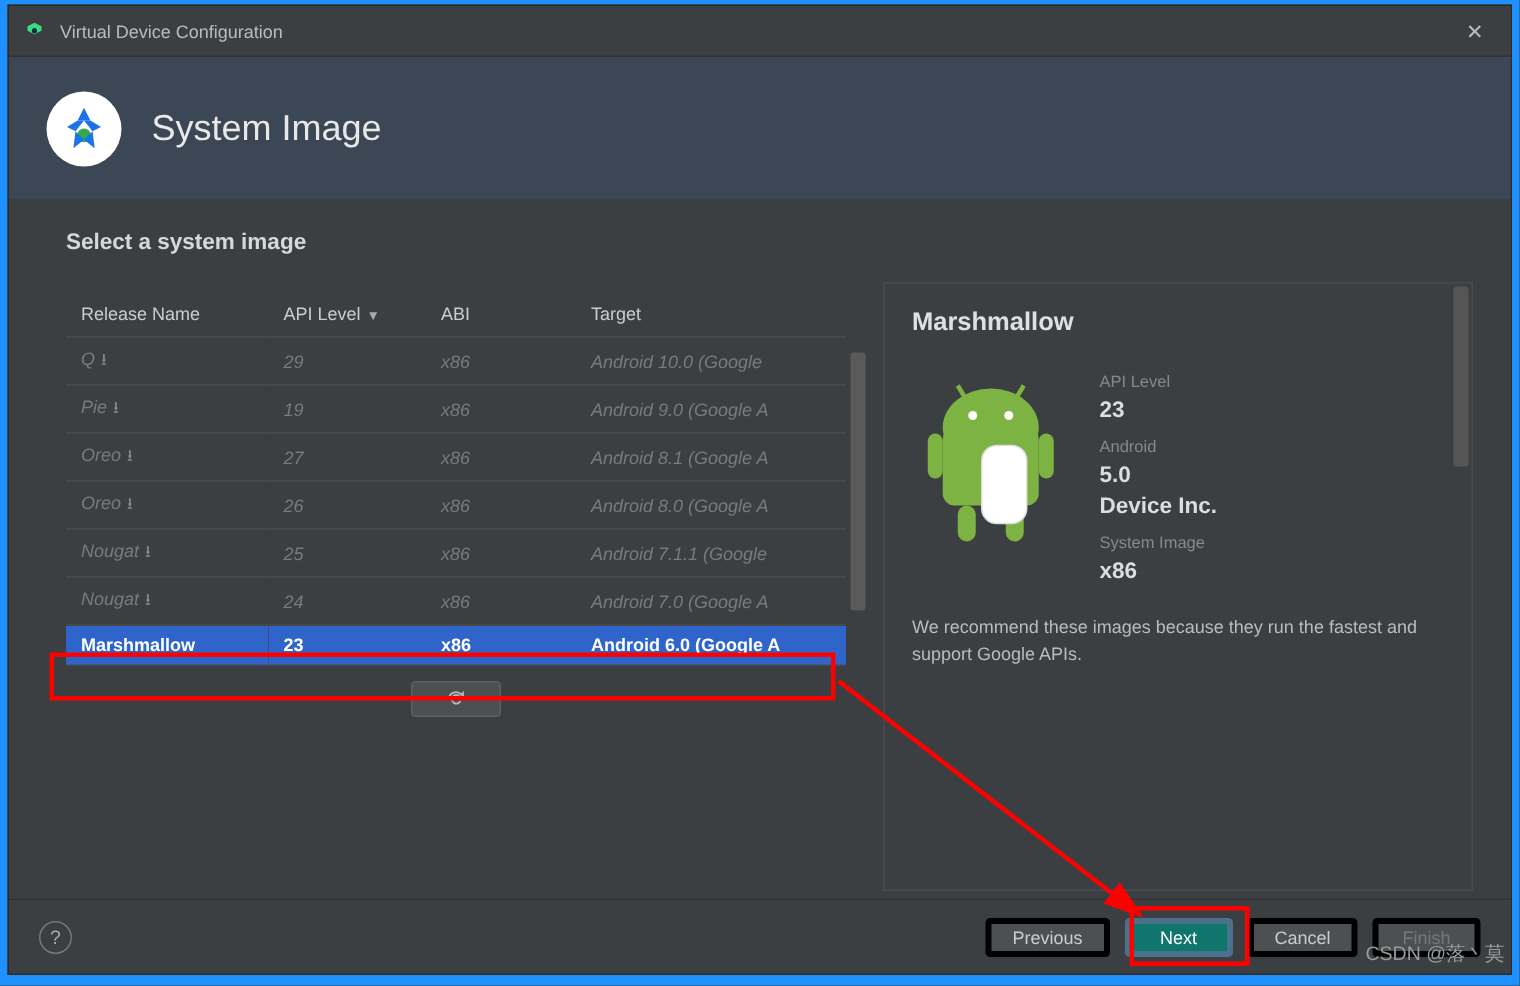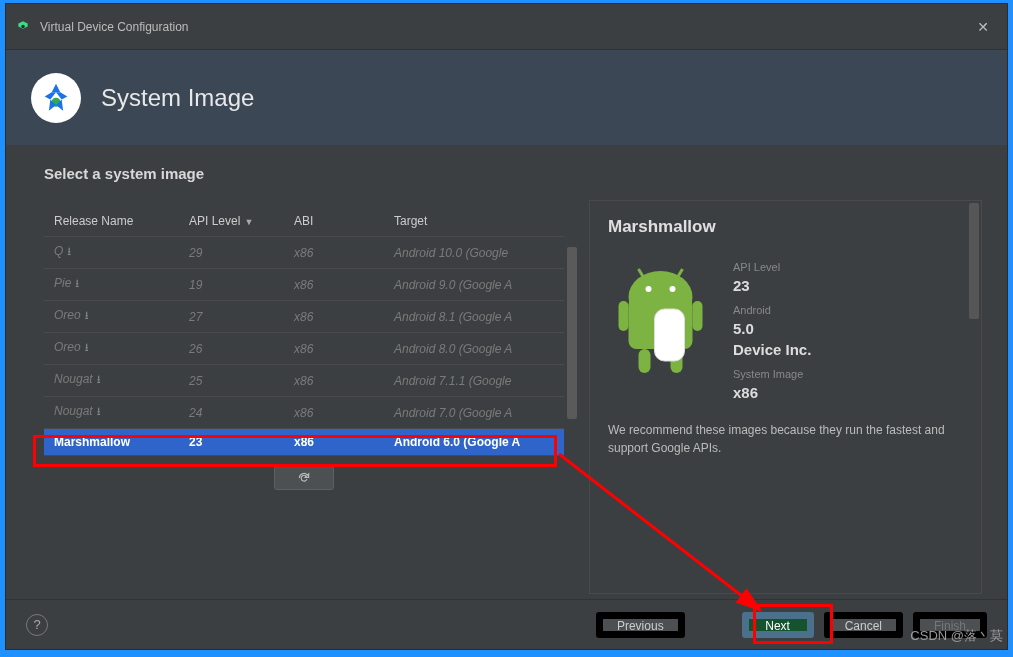--- a/index.html
+++ b/index.html
@@ -1,18 +1,18 @@
 <!DOCTYPE html>
 <html><head>
 <meta charset="utf-8">
 <style>
   * { box-sizing: border-box; margin: 0; padding: 0; font-family: "Segoe UI", Arial, sans-serif; }
   body { background: #1e90ff; width: 1013px; height: 657px; overflow: hidden; position: relative; }
   .window { position: absolute; left: 5px; top: 3px; width: 1003px; height: 647px; background: #3c3f41; display: flex; flex-direction: column; border: 1px solid #2b2b2b; }
-  .titlebar { height: 46px; background: #3c3f41; display: flex; align-items: center; padding: 0 10px; border-bottom: 1px solid #323232; }
+  .titlebar { height: 34px; background: #3c3f41; display: flex; align-items: center; padding: 0 10px; border-bottom: 1px solid #323232; }
   .titlebar .logo { width: 14px; height: 14px; margin-right: 10px; }
   .titlebar .title { color: #bbb; font-size: 12px; flex: 1; }
   .titlebar .close { color: #bbb; font-size: 14px; padding: 0 8px; cursor: pointer; }
   .banner { height: 95px; background: #3b4754; display: flex; align-items: center; padding: 0 25px; }
   .banner .bigicon { width: 50px; height: 50px; background: #fff; border-radius: 50%; display: flex; align-items: center; justify-content: center; margin-right: 20px; }
   .banner h1 { color: #e8e8e8; font-size: 24px; font-weight: 400; }
   .content { flex: 1; background: #3c3f41; padding: 20px 25px 5px 38px; display: flex; flex-direction: column; position: relative; }
   .subhead { color: #d8d8d8; font-size: 15px; font-weight: 600; margin-bottom: 18px; }
   .cols { display: flex; gap: 25px; flex: 1; min-height: 0; }
   .leftcol { width: 520px; display: flex; flex-direction: column; }
@@ -35,22 +35,22 @@
   .droid { width: 105px; height: 130px; position: relative; flex-shrink: 0; }
   .meta { display: flex; flex-direction: column; gap: 4px; }
   .metalbl { color: #888; font-size: 11px; margin-top: 6px; }
   .metaval { color: #ddd; font-size: 15px; font-weight: 600; }
   .note { color: #bbb; font-size: 12px; margin-top: 20px; line-height: 1.5; }
   .rightscroll { position: absolute; right: 2px; top: 2px; bottom: 2px; width: 10px; background: #3c3f41; }
   .rightscroll .thumb { position: absolute; top: 0; left: 0; right: 0; height: 30%; background: #565656; border-radius: 2px; }
   .footer { height: 50px; border-top: 1px solid #323232; background: #3c3f41; display: flex; align-items: center; padding: 0 20px; gap: 10px; }
   .help { width: 22px; height: 22px; border-radius: 50%; border: 1px solid #777; color: #aaa; display: flex; align-items: center; justify-content: center; font-size: 13px; cursor: pointer; }
   .spacer { flex: 1; }
-  .btn { min-width: 72px; height: 26px; background: #4c5052; border: 7px solid #000000; color: #ccc; font-size: 12px; border-radius: 3px; padding: 0 14px; cursor: pointer; }
-  .btn.primary { background: #14532d; border-color: #4a708b; color: #fff; margin-left: 47px; }
+  .btn { min-width: 72px; height: 26px; background: #4c5052; border: 4px solid #000000; color: #ccc; font-size: 12px; border-radius: 3px; padding: 0 14px; cursor: pointer; }
+  .btn.primary { background: #0f766e; border-color: #4a708b; color: #fff; }
   .btn:disabled { color: #777; cursor: default; text-align: center; }
   .redbox1 { position: absolute; border: 3px solid red; pointer-events: none; }
   .arrow { position: absolute; pointer-events: none; }
   .watermark { position: absolute; right: 10px; bottom: 12px; color: #9a9a9a; font-size: 13px; pointer-events: none; }
   .tblscroll { position: absolute; right: -14px; top: 30px; bottom: 0; width: 12px; background: #3c3f41; }
   .tblscroll .thumb { position: absolute; left: 1px; right: 1px; top: 5%; height: 78%; background: #5a5a5a; border-radius: 2px; }
 </style>
 </head>
 <body>
 

